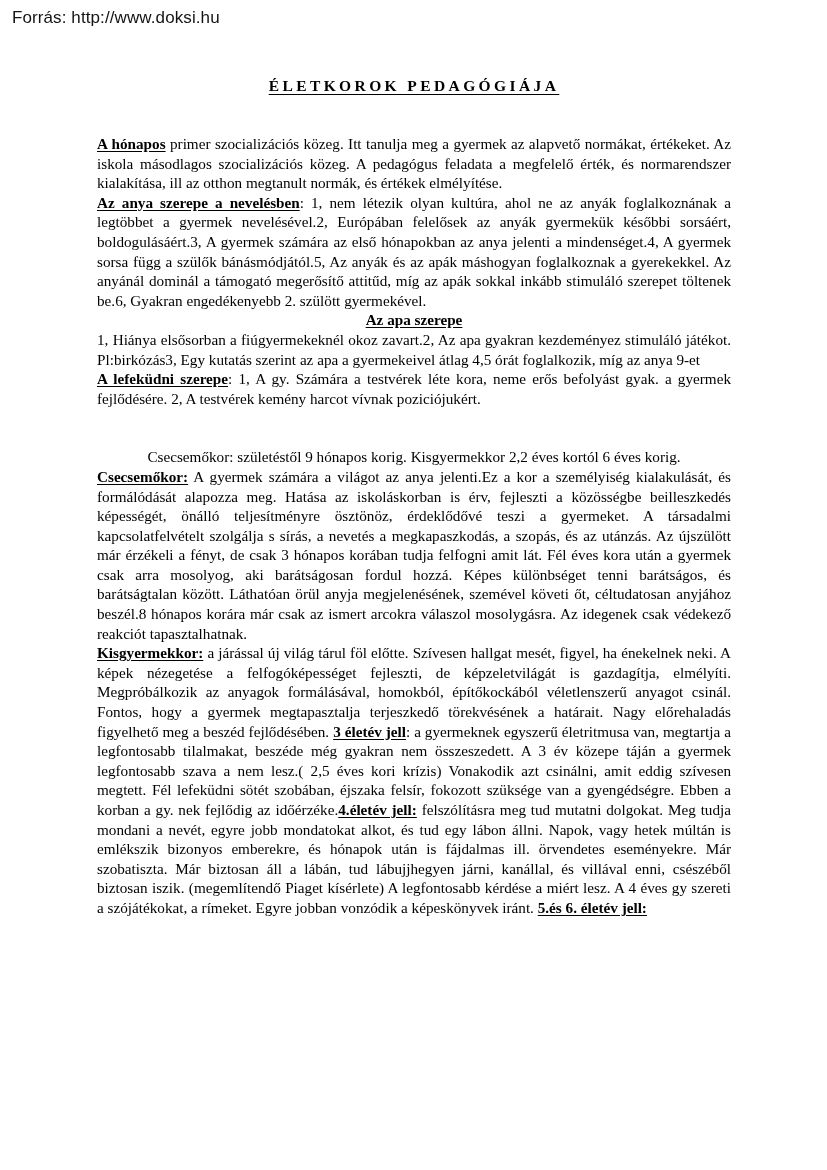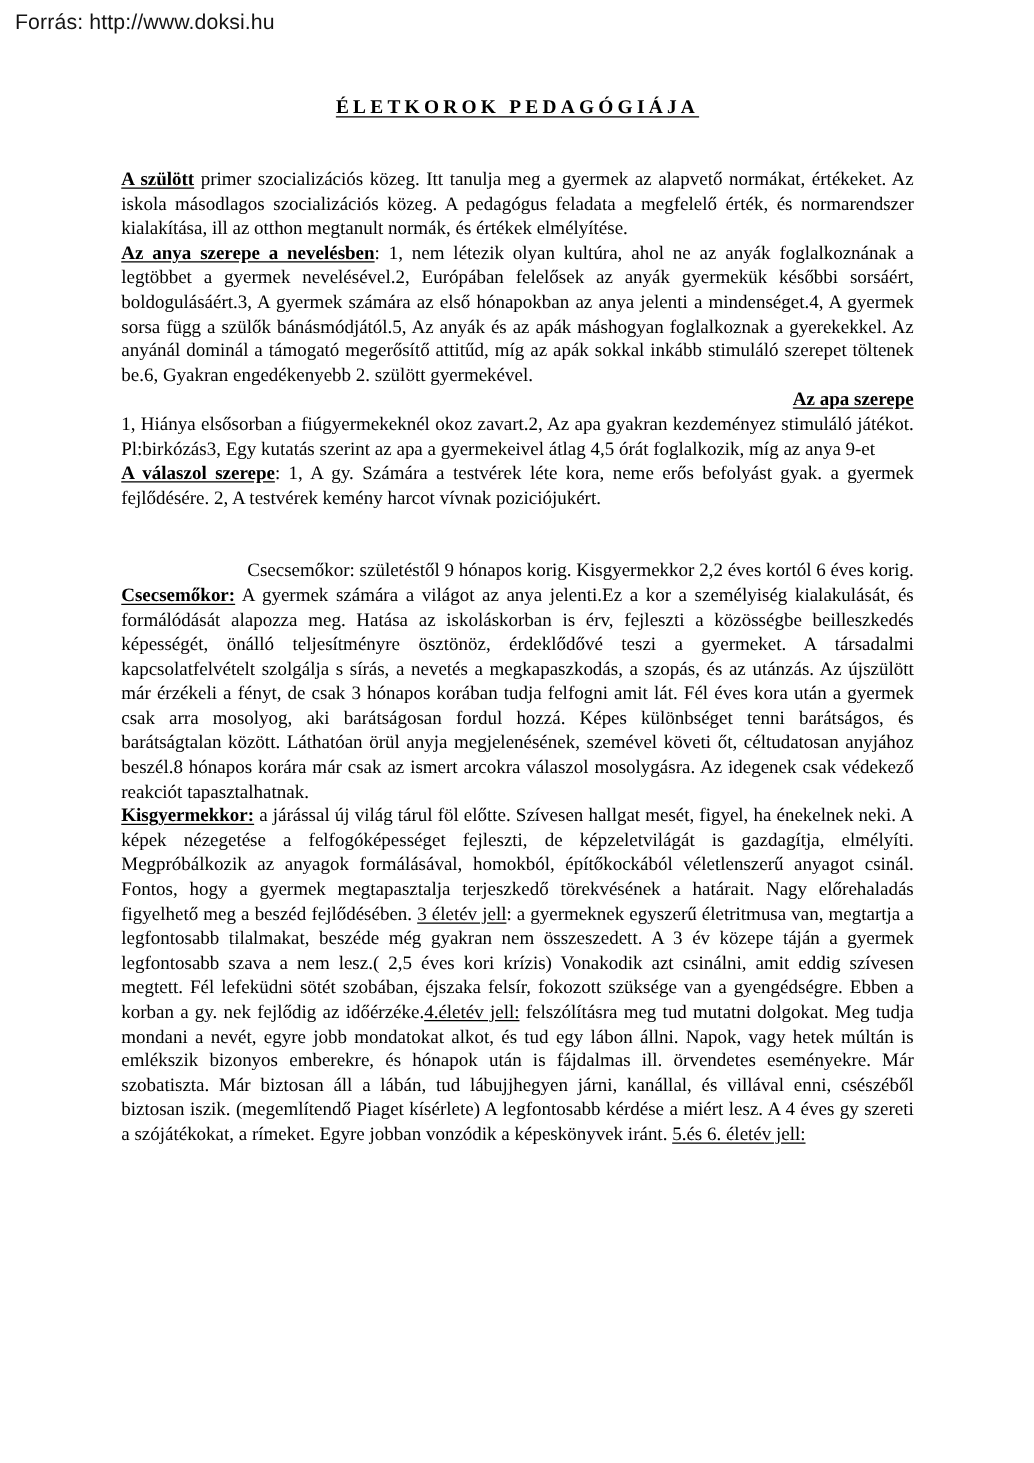--- a/index.html
+++ b/index.html
@@ -60,51 +60,51 @@
   }
   .spacer {
     height: 39px;
   }
   .lead {
     font-weight: bold;
     text-decoration: underline;
     text-underline-offset: 2px;
   }
   .inline-lead {
-    font-weight: normal;
+    font-weight: bold;
     text-decoration: underline;
     text-underline-offset: 2px;
   }
   .plain-line {
     font-size: 15.2px;
     line-height: 19.6px;
-    text-align: right;
+    text-align: center;
     margin: 0;
   }
 </style>
 </head>
 <body>
 
 <div class="page">
 
   <div class="source-header">Forrás: http://www.doksi.hu</div>
 
   <div class="content">
 
     <h1 class="doc-title">ÉLETKOROK PEDAGÓGIÁJA</h1>
 
-    <p class="block"><span class="lead">A szülött</span><span> primer szocializációs közeg. Itt tanulja meg a gyermek az alapvető normákat, értékeket. Az iskola másodlagos szocializációs közeg. A pedagógus feladata a megfelelő érték, és normarendszer kialakítása, ill az otthon megtanult normák, és értékek elmélyítése.</span></p>
+    <p class="block"><span class="lead">A hónapos</span><span> primer szocializációs közeg. Itt tanulja meg a gyermek az alapvető normákat, értékeket. Az iskola másodlagos szocializációs közeg. A pedagógus feladata a megfelelő érték, és normarendszer kialakítása, ill az otthon megtanult normák, és értékek elmélyítése.</span></p>
 
     <p class="block"><span class="lead">Az anya szerepe a nevelésben</span><span>: 1, nem létezik olyan kultúra, ahol ne az anyák foglalkoznának a legtöbbet a gyermek nevelésével.2, Európában felelősek az anyák gyermekük későbbi sorsáért, boldogulásáért.3, A gyermek számára az első hónapokban az anya jelenti a mindenséget.4, A gyermek sorsa függ a szülők bánásmódjától.5, Az anyák és az apák máshogyan foglalkoznak a gyerekekkel. Az anyánál dominál a támogató megerősítő attitűd, míg az apák sokkal inkább stimuláló szerepet töltenek be.6, Gyakran engedékenyebb 2. szülött gyermekével.</span></p>
 
     <p class="plain-line"><span class="lead">Az apa szerepe</span></p>
 
     <p class="block">1, Hiánya elsősorban a fiúgyermekeknél okoz zavart.2, Az apa gyakran kezdeményez stimuláló játékot. Pl:birkózás3, Egy kutatás szerint az apa a gyermekeivel átlag 4,5 órát foglalkozik, míg az anya 9-et</p>
 
-    <p class="block"><span class="lead">A válaszol szerepe</span><span>: 1, A gy. Számára a testvérek léte kora, neme erős befolyást gyak. a gyermek fejlődésére. 2, A testvérek kemény harcot vívnak poziciójukért.</span></p>
+    <p class="block"><span class="lead">A lefeküdni szerepe</span><span>: 1, A gy. Számára a testvérek léte kora, neme erős befolyást gyak. a gyermek fejlődésére. 2, A testvérek kemény harcot vívnak poziciójukért.</span></p>
 
     <div class="spacer"></div>
 
 
     <p class="plain-line">Csecsemőkor: születéstől 9 hónapos korig. Kisgyermekkor 2,2 éves kortól 6 éves korig.</p>
 
     <p class="block"><span class="lead">Csecsemőkor:</span><span> A gyermek számára a világot az anya jelenti.Ez a kor a személyiség kialakulását, és formálódását alapozza meg. Hatása az iskoláskorban is érv, fejleszti a közösségbe beilleszkedés képességét, önálló teljesítményre ösztönöz, érdeklődővé teszi a gyermeket. A társadalmi kapcsolatfelvételt szolgálja s sírás, a nevetés a megkapaszkodás, a szopás, és az utánzás. Az újszülött már érzékeli a fényt, de csak 3 hónapos korában tudja felfogni amit lát. Fél éves kora után a gyermek csak arra mosolyog, aki barátságosan fordul hozzá. Képes különbséget tenni barátságos, és barátságtalan között. Láthatóan örül anyja megjelenésének, szemével követi őt, céltudatosan anyjához beszél.8 hónapos korára már csak az ismert arcokra válaszol mosolygásra. Az idegenek csak védekező reakciót tapasztalhatnak.</span></p>
 
     <p class="block"><span class="lead">Kisgyermekkor:</span><span> a járással új világ tárul föl előtte. Szívesen hallgat mesét, figyel, ha énekelnek neki. A képek nézegetése a felfogóképességet fejleszti, de képzeletvilágát is gazdagítja, elmélyíti. Megpróbálkozik az anyagok formálásával, homokból, építőkockából véletlenszerű anyagot csinál. Fontos, hogy a gyermek megtapasztalja terjeszkedő törekvésének a határait. Nagy előrehaladás figyelhető meg a beszéd fejlődésében. </span><span class="inline-lead">3 életév jell</span><span>: a gyermeknek egyszerű életritmusa van, megtartja a legfontosabb tilalmakat, beszéde még gyakran nem összeszedett. A 3 év közepe táján a gyermek legfontosabb szava a nem lesz.( 2,5 éves kori krízis) Vonakodik azt csinálni, amit eddig szívesen megtett. Fél lefeküdni sötét szobában, éjszaka felsír, fokozott szüksége van a gyengédségre. Ebben a korban a gy. nek fejlődig az időérzéke.</span><span class="inline-lead">4.életév jell:</span><span> felszólításra meg tud mutatni dolgokat. Meg tudja mondani a nevét, egyre jobb mondatokat alkot, és tud egy lábon állni. Napok, vagy hetek múltán is emlékszik bizonyos emberekre, és hónapok után is fájdalmas ill. örvendetes eseményekre. Már szobatiszta. Már biztosan áll a lábán, tud lábujjhegyen járni, kanállal, és villával enni, csészéből biztosan iszik. (megemlítendő Piaget kísérlete) A legfontosabb kérdése a miért lesz. A 4 éves gy szereti a szójátékokat, a rímeket. Egyre jobban vonzódik a képeskönyvek iránt. </span><span class="inline-lead">5.és 6. életév jell:</span></p>
 

